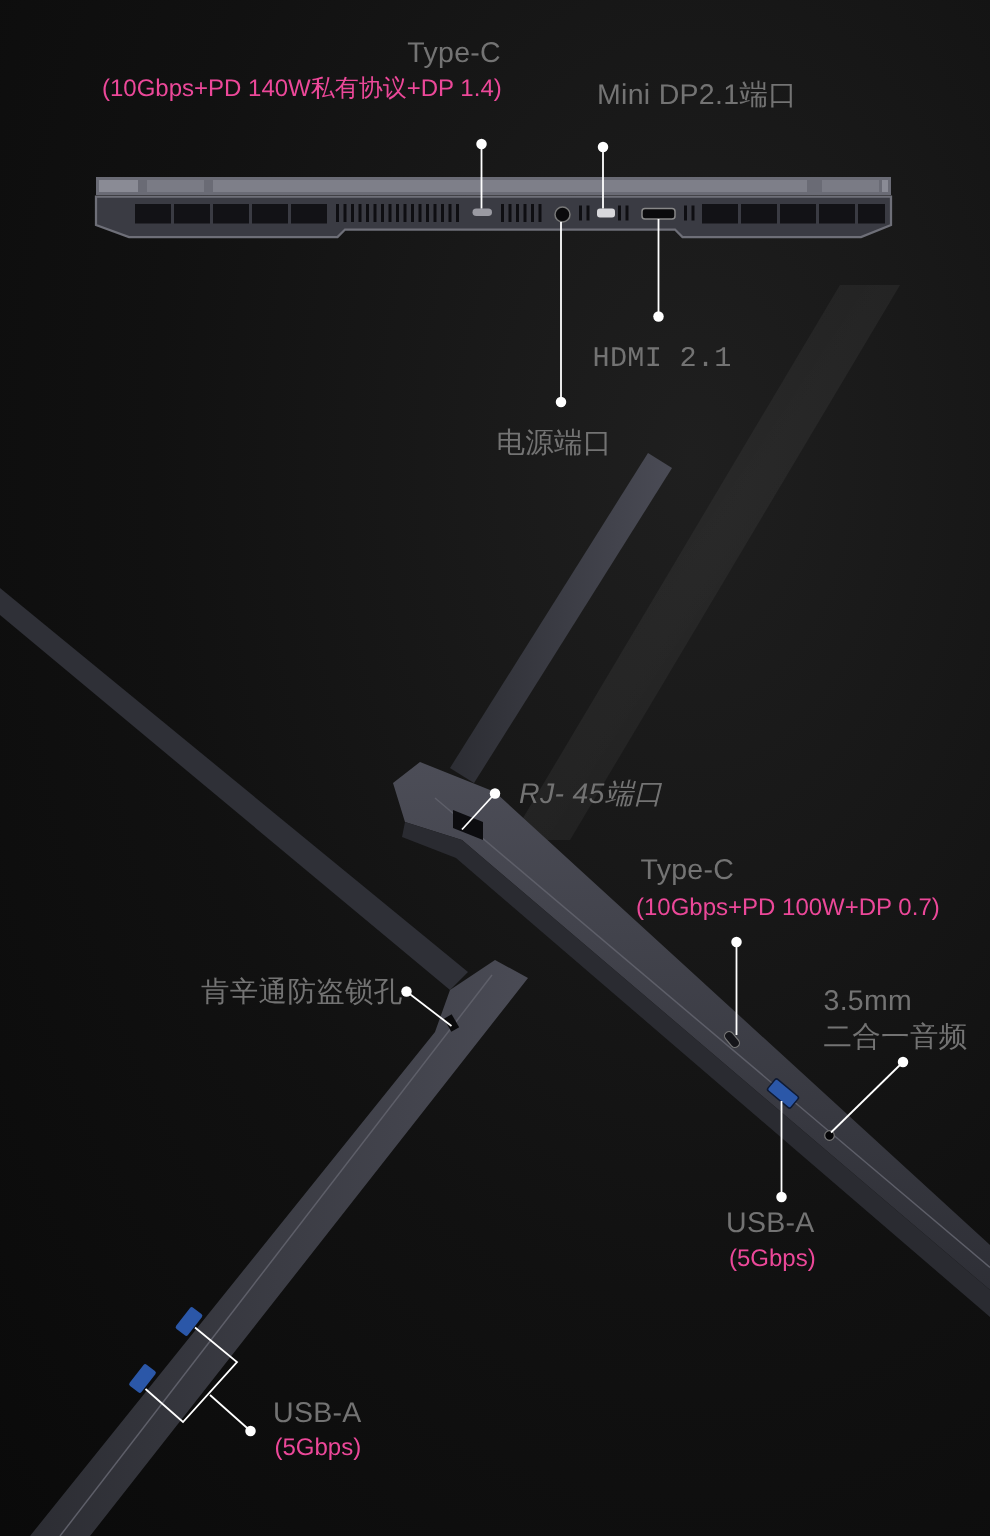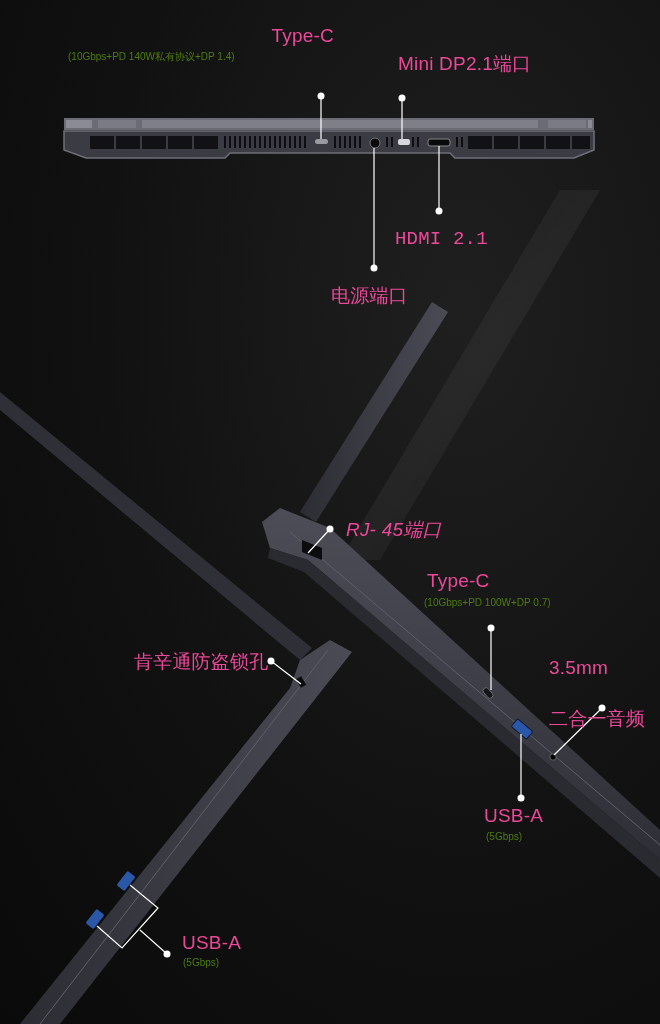--- a/index.html
+++ b/index.html
@@ -4,22 +4,22 @@
 <style>
   html, body { margin: 0; padding: 0; }
   body {
     width: 660px; height: 1024px; overflow: hidden; position: relative;
     background: radial-gradient(ellipse at 70% 30%, #1f1f1f 0%, #111 55%, #0a0a0a 100%);
     font-family: "Liberation Sans", "DejaVu Sans", sans-serif;
     color: #f2f2f2;
   }
   #scene { position: absolute; left: 0; top: 0; width: 660px; height: 1024px; }
   .label { position: absolute; white-space: nowrap; line-height: 1; }
-  .title { font-size: 19px; color: #ec4899; letter-spacing: 0.2px; }
-  .sub { font-size: 10px; color: #4d7c0f; }
+  .title { font-size: 19px; color: #737373; letter-spacing: 0.2px; }
+  .sub { font-size: 16px; color: #ec4899; }
   .right { text-align: right; }
   .center { }
 </style>
 </head>
 <body>
 
 <svg id="scene" width="660" height="1024" viewBox="0 0 660 1024" xmlns="http://www.w3.org/2000/svg">
   <defs>
     <linearGradient id="lidGrad" x1="0" y1="0" x2="1" y2="0">
       <stop offset="0" stop-color="#2c2d33"></stop>
@@ -169,19 +169,19 @@
 <div class="label title right" style="left:200px; top:26px; width:134px;">Type-C</div>
 <div class="label sub" style="left:68px; top:52px;">(10Gbps+PD 140W私有协议+DP 1.4)</div>
 <div class="label title" style="left:398px; top:54px;">Mini DP2.1端口</div>
 <div class="label title" style="left:395px; top:230px;font-family:Liberation Mono, monospace;">HDMI 2.1</div>
 <div class="label title" style="left:331px; top:286px;">电源端口</div>
 
 <div class="label title" style="left:346px; top:520px;font-style:italic;">RJ- 45端口</div>
 <div class="label title" style="left:427px; top:571px;">Type-C</div>
 <div class="label sub" style="left:424px; top:598px;">(10Gbps+PD 100W+DP 0.7)</div>
 <div class="label title center" style="left:549px; top:658px; width:110px;">3.5mm</div>
-<div class="label title center" style="left:549px; top:682px; width:110px;margin-top:27px;">二合一音频</div>
+<div class="label title center" style="left:549px; top:682px; width:110px;">二合一音频</div>
 <div class="label title" style="left:484px; top:806px;">USB-A</div>
 <div class="label sub" style="left:486px; top:832px;">(5Gbps)</div>
 
 <div class="label title" style="left:134px; top:652px;">肯辛通防盗锁孔</div>
 <div class="label title" style="left:182px; top:933px;">USB-A</div>
 <div class="label sub" style="left:183px; top:958px;">(5Gbps)</div>
 
 </body></html>

